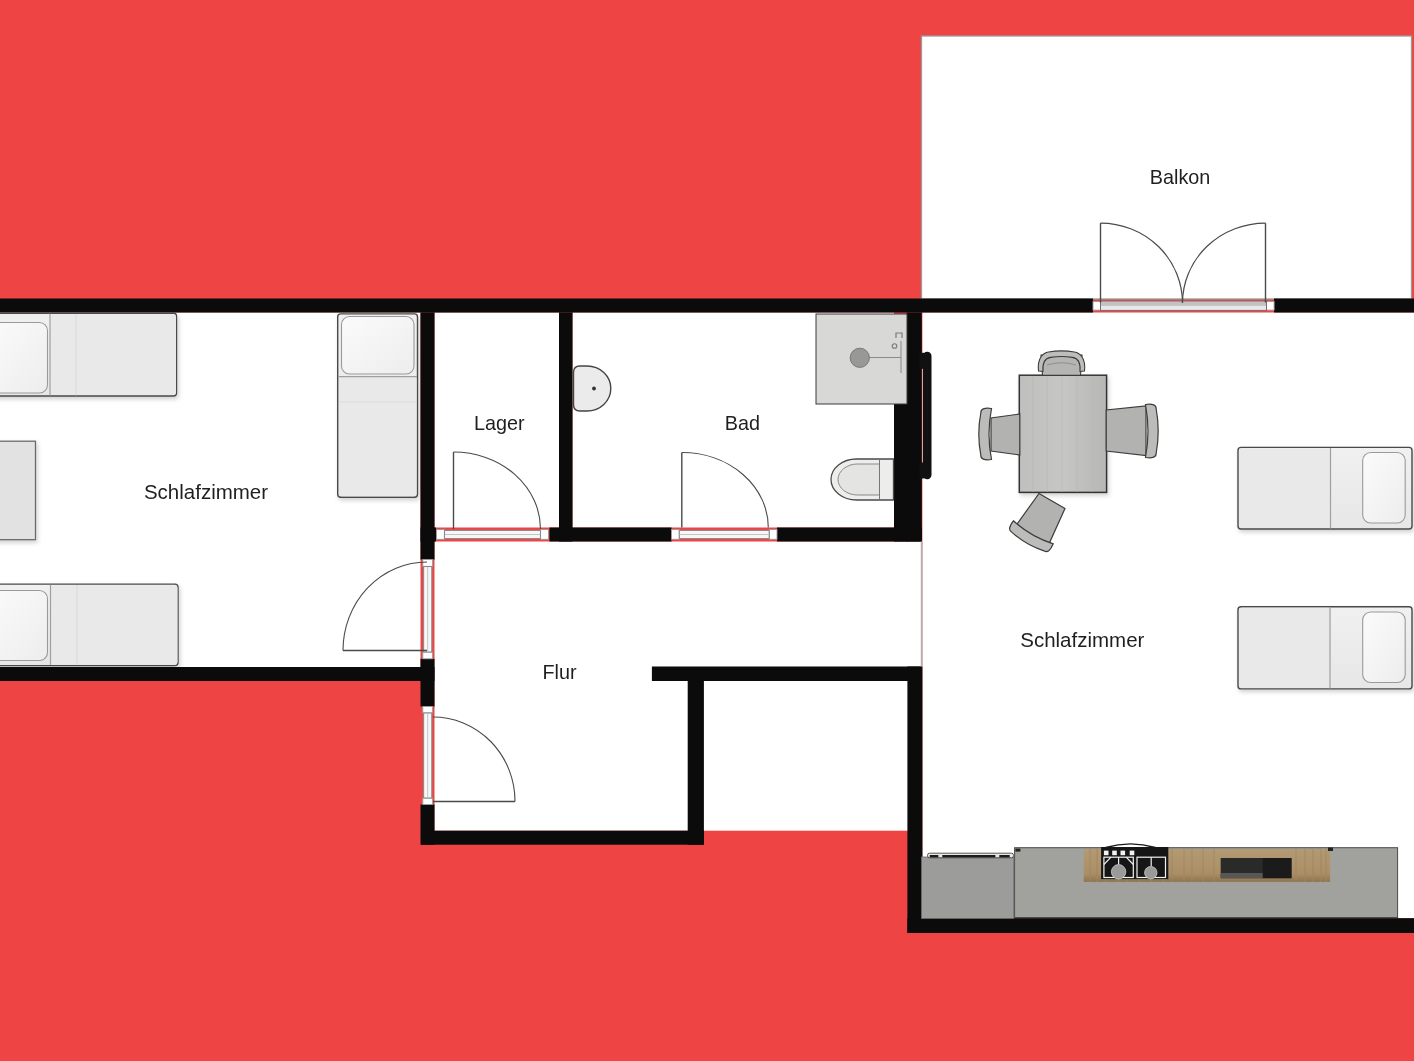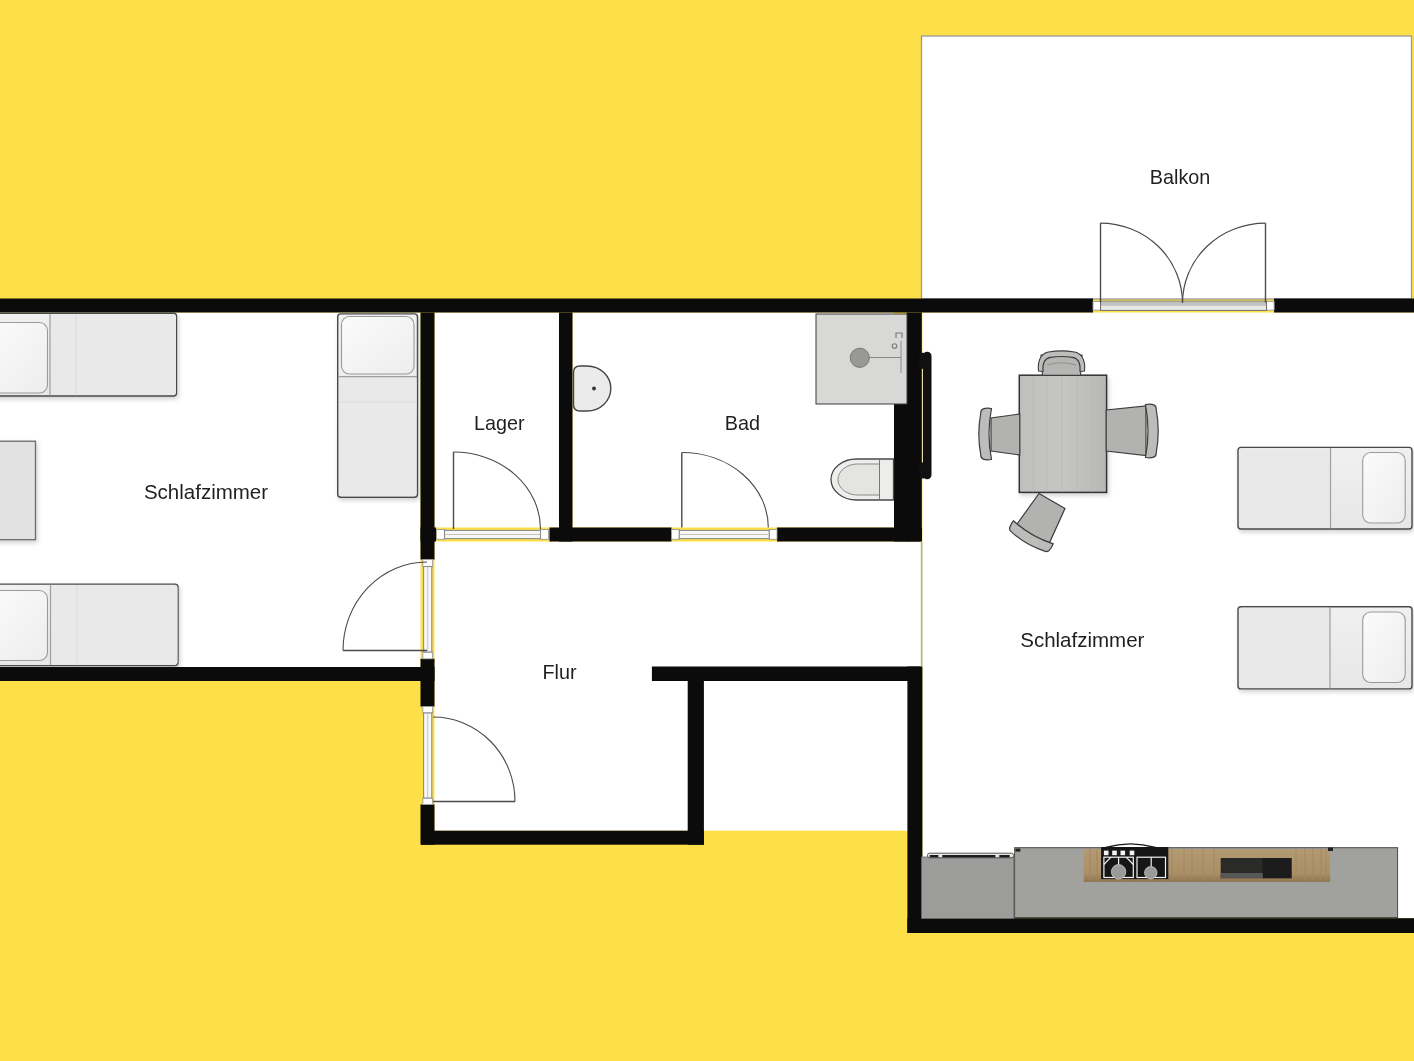--- a/index.html
+++ b/index.html
@@ -1,16 +1,16 @@
 <!DOCTYPE html>
 <html><head>
 <meta charset="utf-8">
 <style>
   html,body{margin:0;padding:0;background:#ffffff;}
-  #plan{position:relative;width:1414px;height:1061px;background:#fde047;overflow:hidden;
+  #plan{position:relative;width:1414px;height:1061px;background:#ef4444;overflow:hidden;
         font-family:"Liberation Sans", sans-serif;}
   svg{position:absolute;left:0;top:0;}
   text{font-family:"Liberation Sans", sans-serif;fill:#1f1f1f;}
 </style>
 </head>
 <body>
 <div id="plan">
 <svg width="1414" height="1061" viewBox="0 0 1414 1061">
 <defs>
   <linearGradient id="bedg" x1="0" y1="0" x2="0" y2="1">

